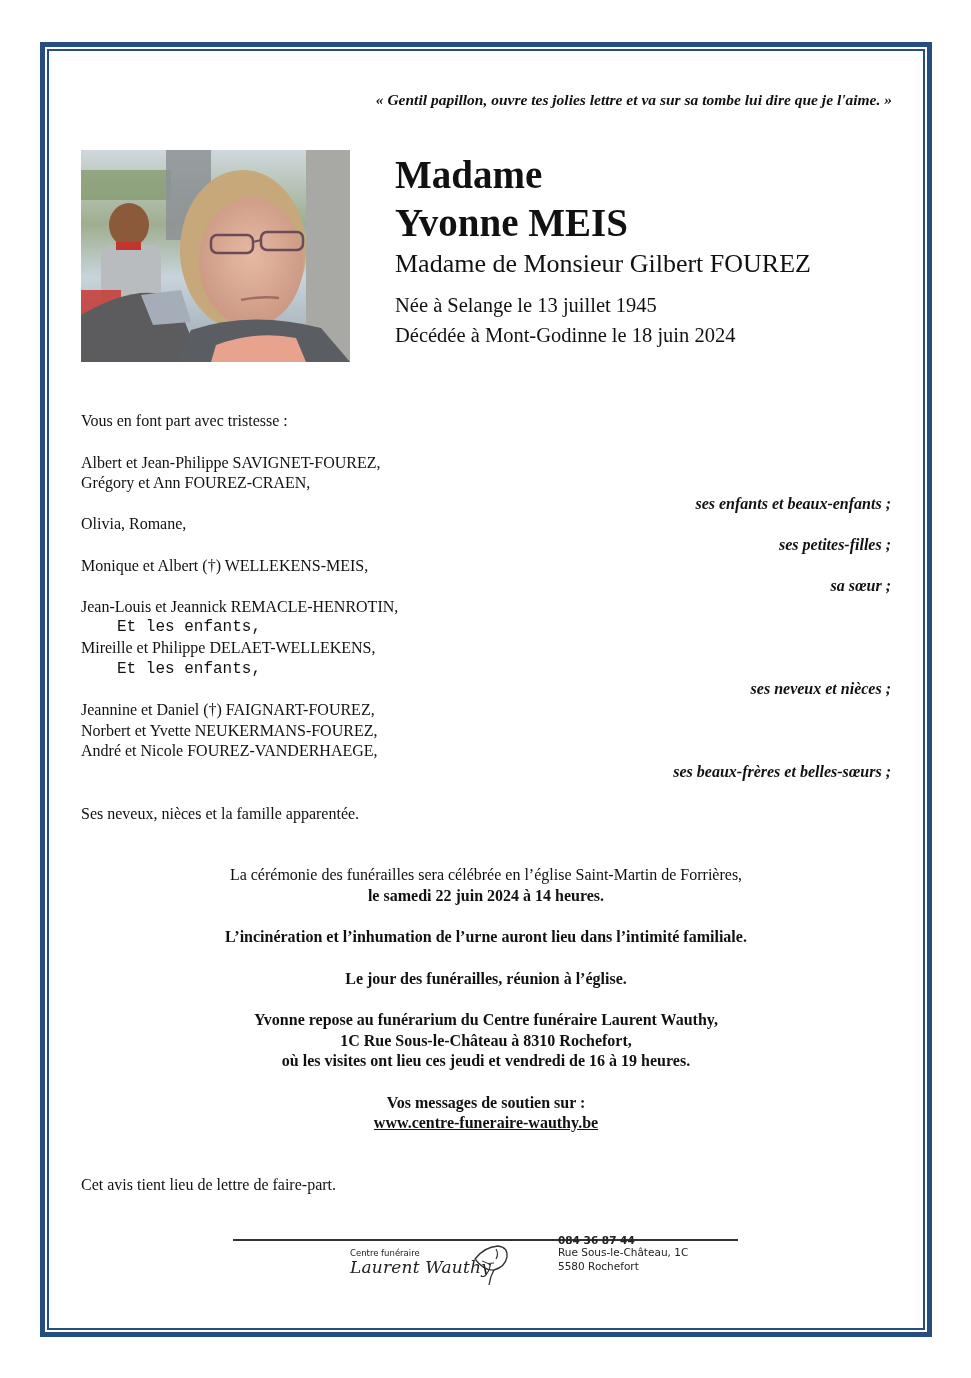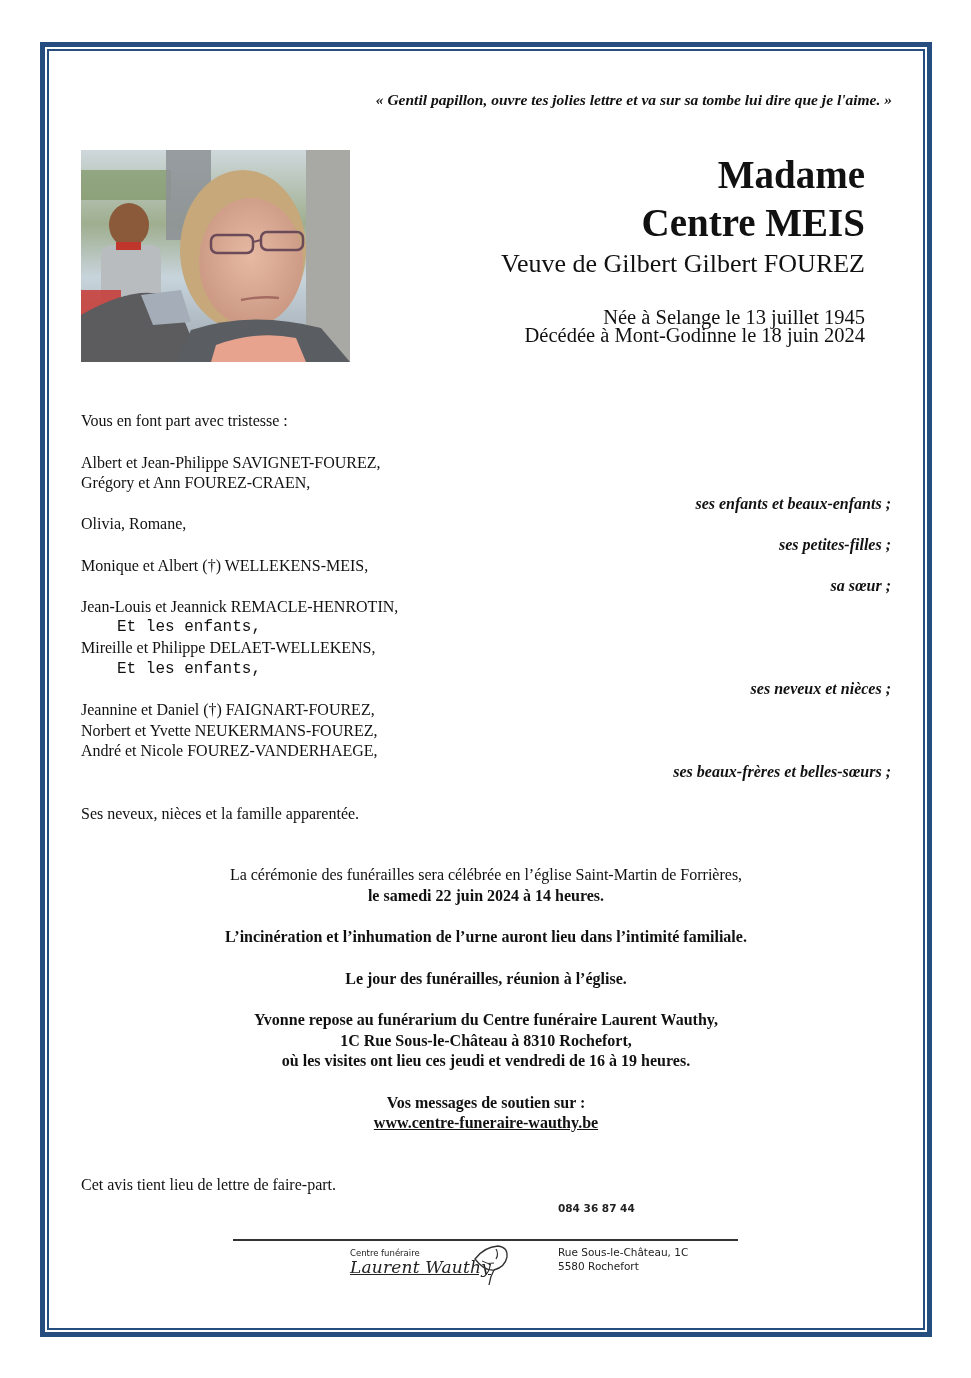--- a/index.html
+++ b/index.html
@@ -6,37 +6,37 @@
   body { width: 971px; height: 1378px; position: relative; overflow: hidden;
          font-family: "Liberation Serif", serif; color: #111; }
   .frame-outer { position: absolute; left: 40px; top: 42px; width: 892px; height: 1295px;
                  box-sizing: border-box; border: 5px solid #264d80; }
   .frame-inner { position: absolute; left: 47px; top: 49px; width: 878px; height: 1281px;
                  box-sizing: border-box; border: 2px solid #264d80; }
   .abs { position: absolute; }
   .quote { left: 100px; width: 792px; top: 91px; text-align: right; font-style: italic;
            font-weight: bold; font-size: 15.5px; }
   .photo { left: 81px; top: 150px; width: 269px; height: 212px; overflow: hidden; }
-  .center-col { left: 395px; width: 470px; text-align: right; }
+  .center-col { left: 395px; width: 470px; text-align: left; }
   .title1 { top: 152px; font-size: 39px; font-weight: bold; line-height: 46px; }
   .title2 { top: 200px; font-size: 39px; font-weight: bold; line-height: 46px; }
   .subtitle { top: 248px; font-size: 26px; line-height: 32px; }
-  .born { top: 304px; font-size: 20.5px; line-height: 26px; }
+  .born { top: 292px; font-size: 20.5px; line-height: 26px; }
   .died { top: 322px; font-size: 20.5px; line-height: 26px; }
   .line { left: 81px; font-size: 16px; line-height: 20px; white-space: nowrap; }
   .indent { left: 117px; font-family: Liberation Mono, monospace; }
   .role { right: 80px; font-size: 16px; line-height: 20px; font-style: italic; font-weight: bold;
           white-space: nowrap; text-align: right; }
   .cline { left: 100px; width: 772px; text-align: center; font-size: 16px; line-height: 20px; white-space: nowrap; }
   .bold { font-weight: bold; }
   .link { text-decoration: underline; font-weight: bold; color: #111; }
   .rule { left: 233px; top: 1239px; width: 505px; height: 0; border-top: 2px solid #333; }
   .logo-small { left: 350px; top: 1248px; font-family: "DejaVu Sans", sans-serif; font-size: 8.5px; color: #222; }
   .logo-script { left: 350px; top: 1257px; font-family: "DejaVu Serif", serif; font-style: italic;
-                 font-size: 17px; color: #222; letter-spacing: 0.2px; text-decoration: underline; }
+                 font-size: 17px; color: #222; letter-spacing: 0.2px; }
   .lily { left: 472px; top: 1243px; width: 40px; height: 44px; }
   .addr { left: 530px; font-family: "DejaVu Sans", sans-serif; font-size: 10.5px; line-height: 14px; color: #222; white-space: nowrap; margin-left: 28px; }
   .addr.phone { font-weight: bold; }
 </style>
 </head>
 <body>
 
 <div class="frame-outer"></div>
 <div class="frame-inner"></div>
 
@@ -71,22 +71,22 @@
     <rect x="130" y="85" width="42" height="18" rx="6" fill="none" stroke="#6b4b5a" stroke-width="2.5"></rect>
     <rect x="180" y="82" width="42" height="18" rx="6" fill="none" stroke="#6b4b5a" stroke-width="2.5"></rect>
     <line x1="172" y1="92" x2="180" y2="90" stroke="#6b4b5a" stroke-width="2"></line>
     <path d="M160 150 Q180 146 198 148" stroke="#a56b62" stroke-width="2.5" fill="none"></path>
     <path d="M110 180 Q170 160 240 178 L269 212 L95 212 Z" fill="#5a5d62"></path>
     <path d="M135 195 Q175 180 215 188 L225 212 L130 212 Z" fill="#e8a38f"></path>
   </svg>
 </div>
 
 <div class="abs center-col title1">Madame</div>
-<div class="abs center-col title2">Centre MEIS</div>
-<div class="abs center-col subtitle">Veuve de Gilbert Gilbert FOUREZ</div>
+<div class="abs center-col title2">Yvonne MEIS</div>
+<div class="abs center-col subtitle">Madame de Monsieur Gilbert FOUREZ</div>
 <div class="abs center-col born">Née à Selange le 13 juillet 1945</div>
 <div class="abs center-col died">Décédée à Mont-Godinne le 18 juin 2024</div>
 
 <div class="abs line" style="top:411px">Vous en font part avec tristesse :</div>
 
 <div class="abs line" style="top:453px">Albert et Jean-Philippe SAVIGNET-FOUREZ,</div>
 <div class="abs line" style="top:473px">Grégory et Ann FOUREZ-CRAEN,</div>
 <div class="abs role" style="top:494px">ses enfants et beaux-enfants ;</div>
 
 <div class="abs line" style="top:514px">Olivia, Romane,</div>
@@ -128,13 +128,13 @@
 <div class="abs lily">
   <svg width="40" height="44" viewBox="0 0 40 44" xmlns="http://www.w3.org/2000/svg">
     <path d="M3 16 Q12 4 26 3 Q36 4 35 14 Q33 24 22 27 Q12 28 3 16 Z" fill="none" stroke="#333" stroke-width="1.3"></path>
     <path d="M24 6 Q27 11 24 16" fill="none" stroke="#333" stroke-width="1.2"></path>
     <path d="M22 27 Q18 34 17 42" fill="none" stroke="#333" stroke-width="1.3"></path>
     <path d="M10 18 Q16 22 22 20" fill="none" stroke="#333" stroke-width="1"></path>
   </svg>
 </div>
 <div class="abs addr" style="top:1245px">Rue Sous-le-Château, 1C</div>
 <div class="abs addr" style="top:1259px">5580 Rochefort</div>
-<div class="abs addr phone" style="top:1201px">084 36 87 44</div>
+<div class="abs addr phone" style="top:1233px">084 36 87 44</div>
 
 </body></html>

